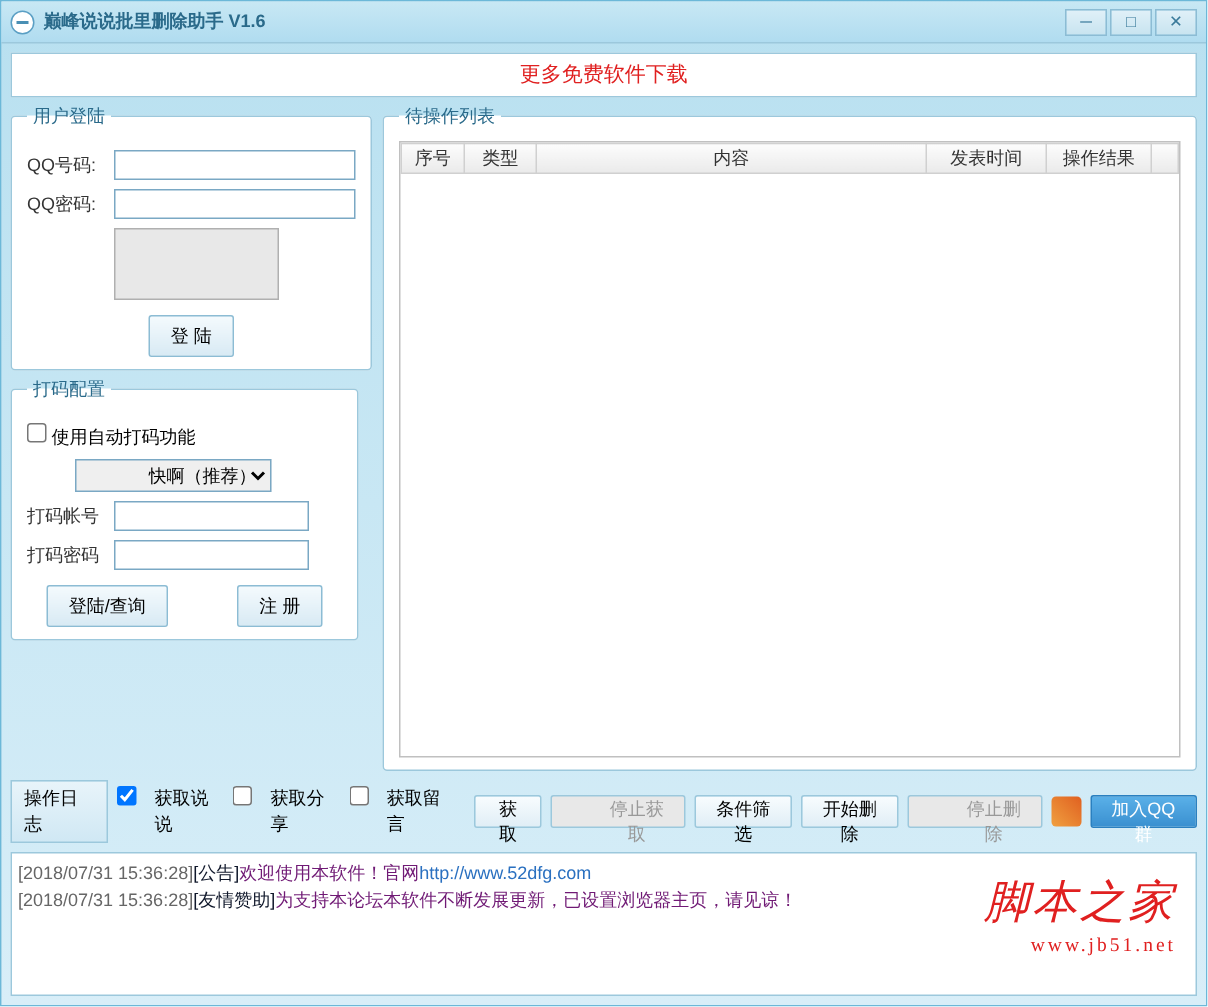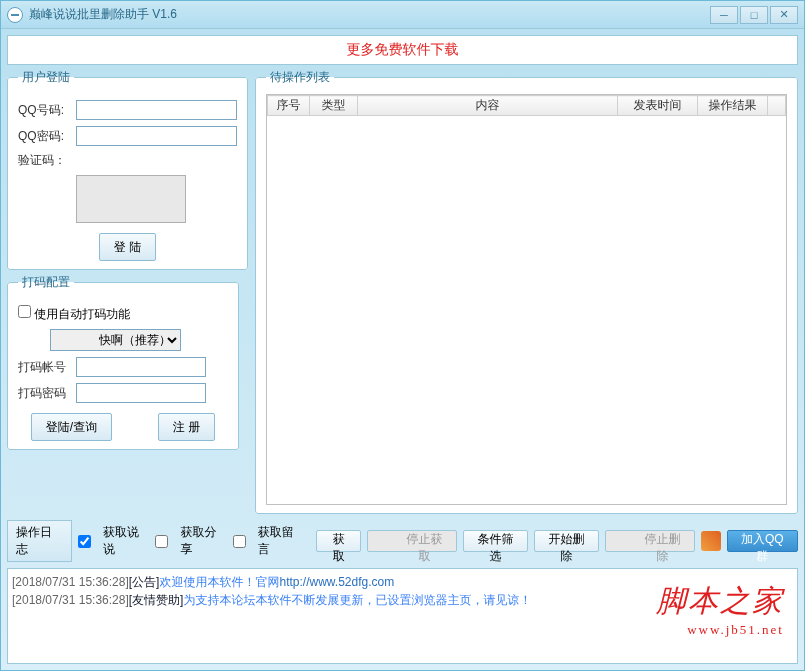--- a/index.html
+++ b/index.html
@@ -1,21 +1,21 @@
 <!DOCTYPE html>
 <html><head>
 <meta charset="utf-8">
 <style>
 * { box-sizing: border-box; margin: 0; padding: 0; }
 body { font-family: "Microsoft YaHei", SimSun, sans-serif; font-size: 12px; background: #fff; }
 .window { width: 805px; height: 671px; background: linear-gradient(to bottom, #b8e0f0 0%, #d8eef8 100%); border: 1px solid #6cb8d8; position: relative; }
 .titlebar { height: 28px; background: linear-gradient(to bottom, #c8e8f4, #b0dcf0); display: flex; align-items: center; padding: 0 6px; border-bottom: 1px solid #9cc8dc; }
 .app-icon { width: 16px; height: 16px; background: #fff; border-radius: 50%; border: 1px solid #5a9fc4; margin-right: 6px; position: relative; }
 .app-icon::after { content: ""; position: absolute; left: 3px; top: 6px; width: 8px; height: 2px; background: #4a8fb4; }
-.title-text { color: #2a6a8a; font-weight: normal; flex: 1; }
+.title-text { color: #2a6a8a; font-weight: bold; flex: 1; }
 .win-controls { display: flex; gap: 2px; }
 .win-btn { width: 28px; height: 18px; border: 1px solid #8cbcd4; background: linear-gradient(#e0f0f8,#c8e4f0); display: flex; align-items: center; justify-content: center; cursor: pointer; font-size: 11px; color: #3a7a9a; }
 .content { padding: 6px; display: flex; flex-direction: column; gap: 4px; height: calc(100% - 28px); }
 .banner { background: #fff; border: 1px solid #9cc8dc; height: 30px; display: flex; align-items: center; justify-content: center; color: #e02020; font-size: 14px; }
 .middle { display: flex; gap: 16px; flex: 1; min-height: 0; }
 .left-col { width: 232px; display: flex; flex-direction: column; gap: 4px; }
 .right-col { flex: 1; display: flex; flex-direction: column; }
 fieldset { border: 1px solid #9cc8dc; background: #fff; padding: 8px 10px; border-radius: 3px; }
 legend { color: #2a6a8a; padding: 0 4px; font-size: 12px; }
 .frow { display: flex; align-items: center; margin: 6px 0; }
@@ -26,30 +26,30 @@
 .btn { height: 28px; padding: 0 14px; border: 1px solid #8cbcd4; background: linear-gradient(#f4fafd,#d8eaf4); cursor: pointer; font-size: 12px; border-radius: 2px; }
 .btn-row { display: flex; justify-content: center; gap: 20px; margin-top: 10px; }
 .chk-row { margin: 6px 0; }
 .sel { width: 131px; height: 22px; border: 1px solid #7aa8c4; font-size: 12px; margin-left: 32px; padding-left: 44px; }
 .right-col fieldset { flex: 1; display: flex; flex-direction: column; min-height: 0; }
 .table-wrap { flex: 1; border: 1px solid #c0c0c0; background: #fff; overflow: auto; }
 table { width: 100%; border-collapse: collapse; }
 th { background: linear-gradient(#fcfcfc,#eaeaea); border: 1px solid #d0d0d0; height: 20px; font-weight: normal; font-size: 12px; color: #333; }
 .toolbar { display: flex; align-items: center; gap: 6px; padding: 2px 0; }
 .tb-label { background: linear-gradient(#e8f4fa,#d0e8f4); padding: 3px 8px; border: 1px solid #9cc8dc; }
-.tb-chk { display: flex; align-items: center; gap: 12px; }
+.tb-chk { display: flex; align-items: flex-start; gap: 12px; }
 .tb-btn { height: 22px; padding: 0 8px; border: 1px solid #9cc8dc; background: linear-gradient(#f8fcfe,#e0eef6); cursor: pointer; font-size: 12px; border-radius: 2px; }
 .tb-btn[disabled] { color: #999; background: #e8e8e8; cursor: default; padding-left: 33px; }
 .qq-btn { height: 22px; padding: 0 8px; background: linear-gradient(#5ab0e8,#3a90d0); color: #fff; border: 1px solid #2a80c0; cursor: pointer; font-size: 12px; border-radius: 2px; }
 .avatar { width: 20px; height: 20px; background: linear-gradient(45deg,#f0a040,#e06020); border-radius: 3px; display:inline-block; }
 .log-box { border: 1px solid #9cc8dc; background: #fff; height: 96px; padding: 4px; overflow: auto; font-size: 12px; }
 .log-line { line-height: 18px; white-space: nowrap; }
 .log-ts { color: #666; }
 .log-tag { color: #0f172a; }
-.log-msg { color: #3b82f6; }
+.log-msg { color: #701a75; }
 .log-msg2 { color: #2a70c0; }
 .watermark { position: absolute; right: 20px; bottom: 32px; text-align: right; font-family: KaiTi, serif; pointer-events: none; }
 .wm-main { color: #e02020; font-size: 30px; font-style: italic; letter-spacing: 2px; }
 .wm-sub { color: #e02020; font-size: 13px; letter-spacing: 2px; }
 .spacer { flex: 1; }
 </style>
 </head>
 <body>
 
 <div class="window">
@@ -71,23 +71,20 @@
 
         <fieldset>
           <legend>用户登陆</legend>
           <div class="frow">
             <span class="flabel">QQ号码:</span>
             <input class="finput" style="">
           </div>
           <div class="frow">
             <span class="flabel">QQ密码:</span>
             <input class="finput" type="password" style="">
-          </div>
-          <div class="frow">
-            <span class="flabel">验证码：</span>
           </div>
           <div class="captcha-box"></div>
           <div class="btn-row">
             <button class="btn">登  陆</button>
           </div>
         </fieldset>
 
         <fieldset>
           <legend>打码配置</legend>
           <div class="chk-row">

